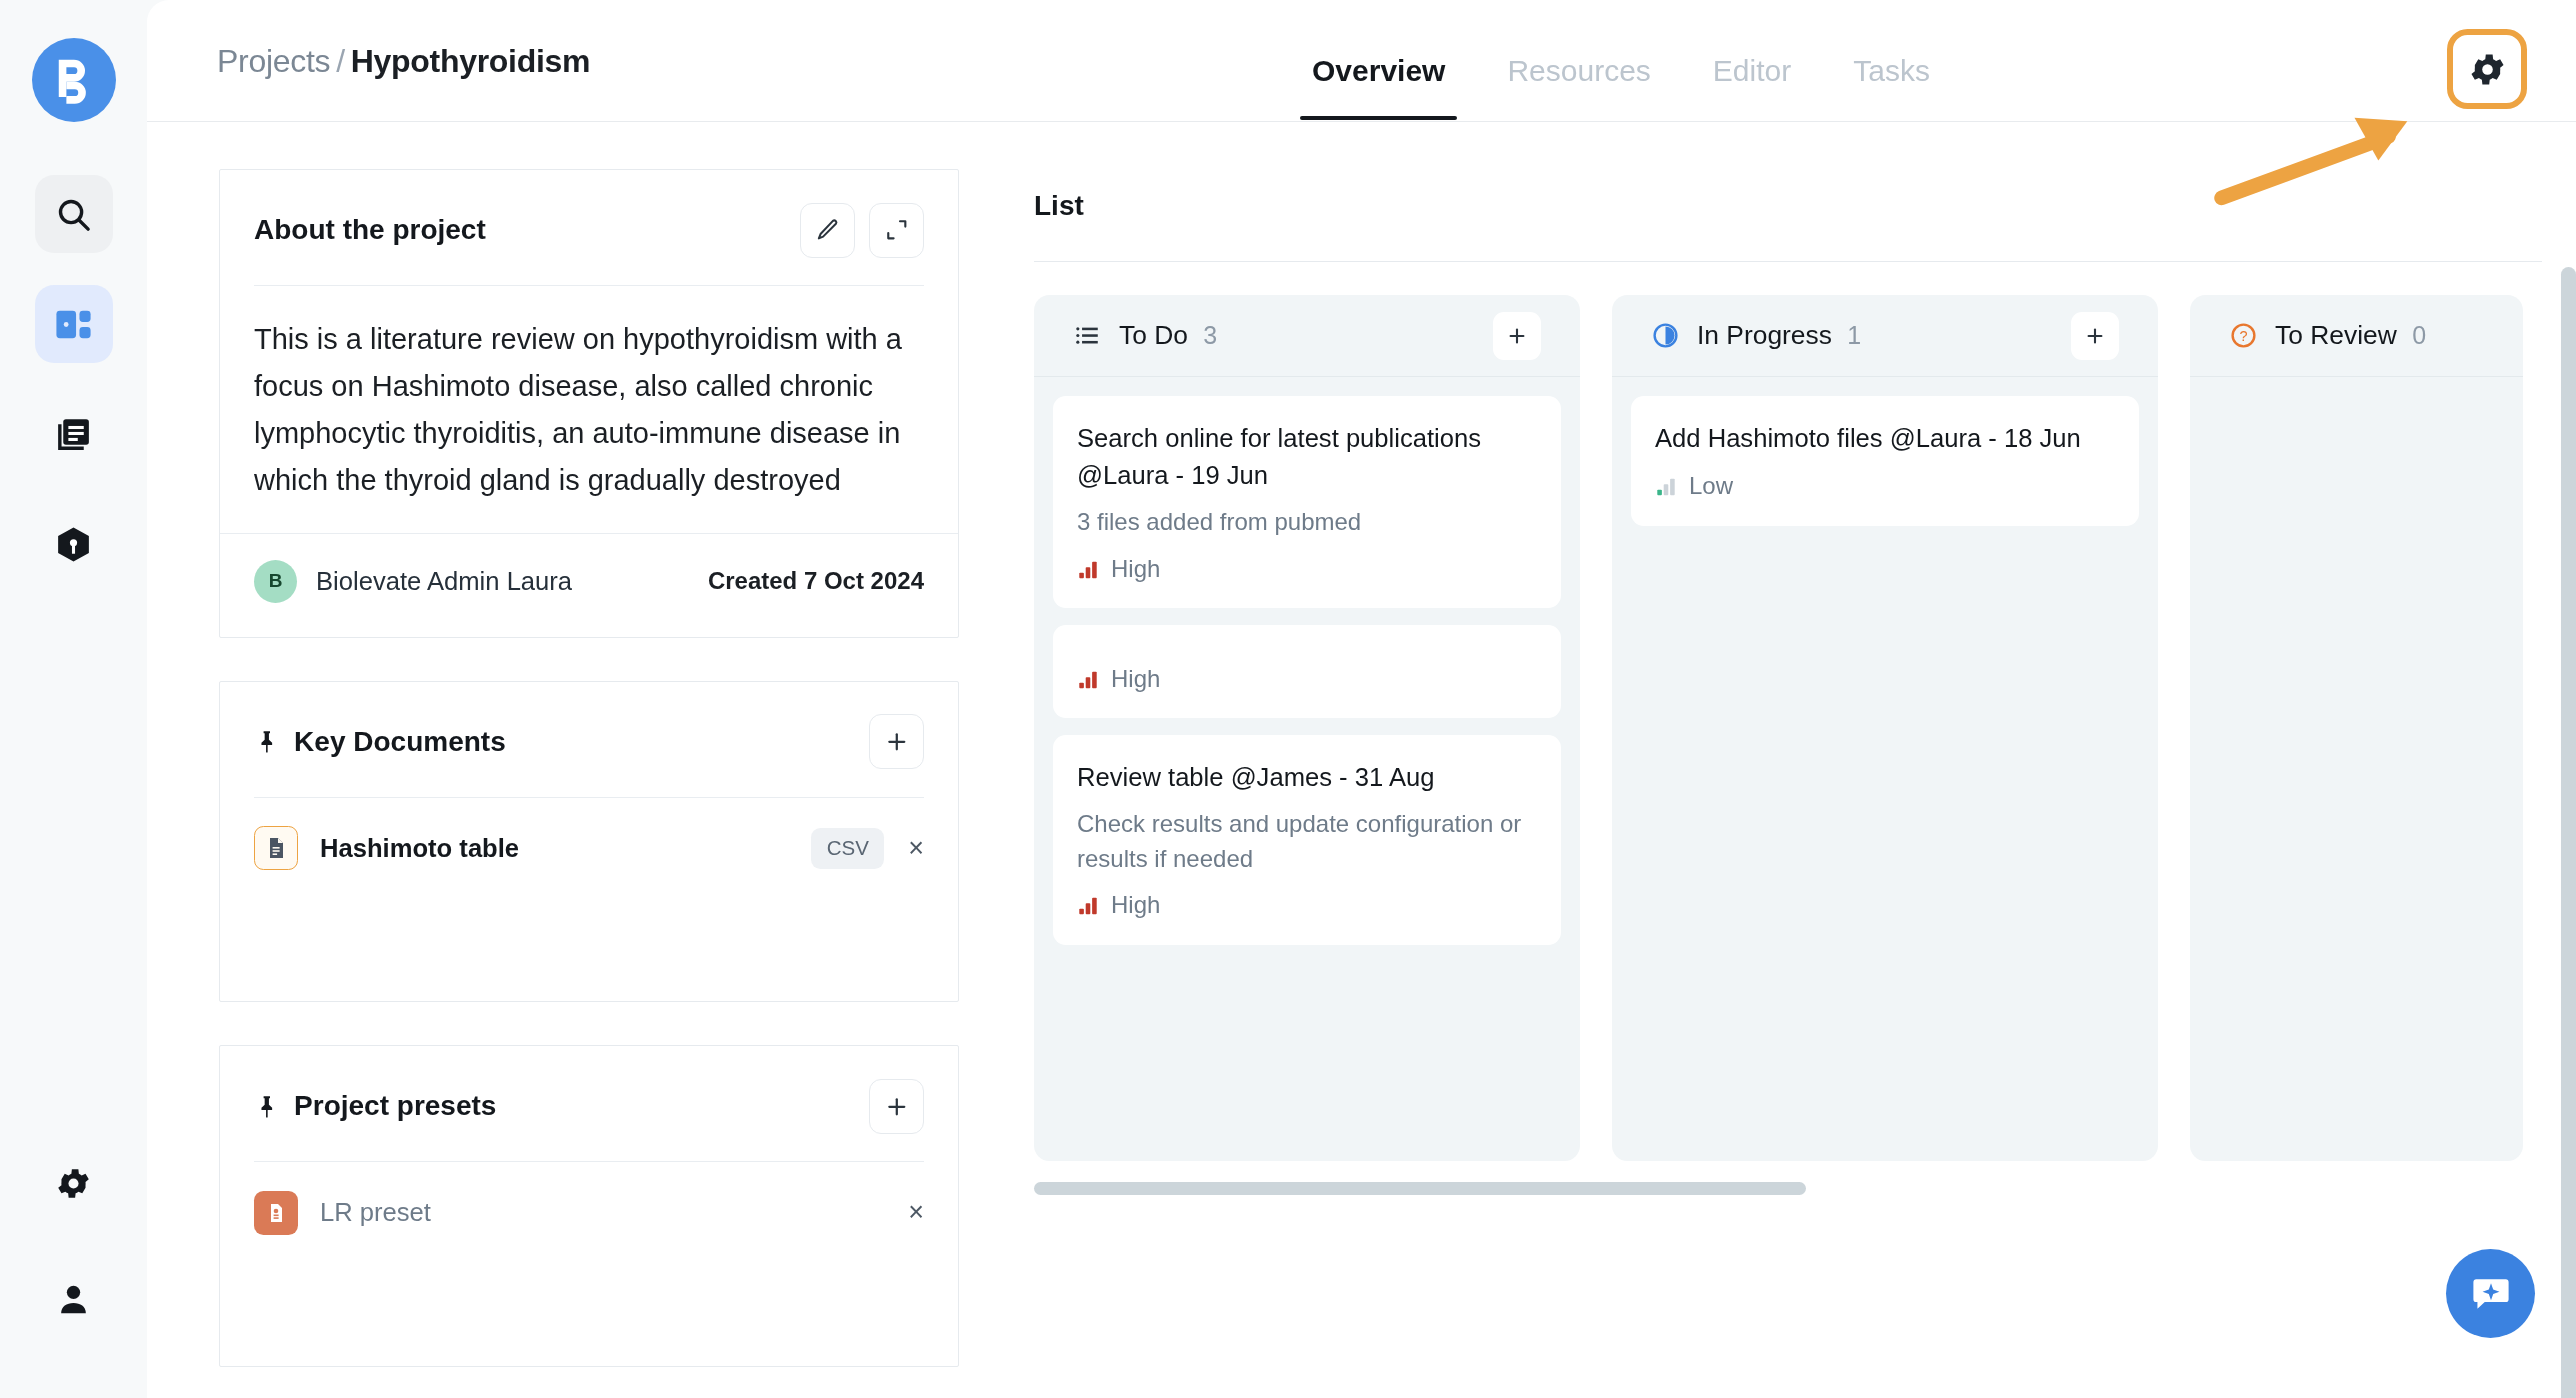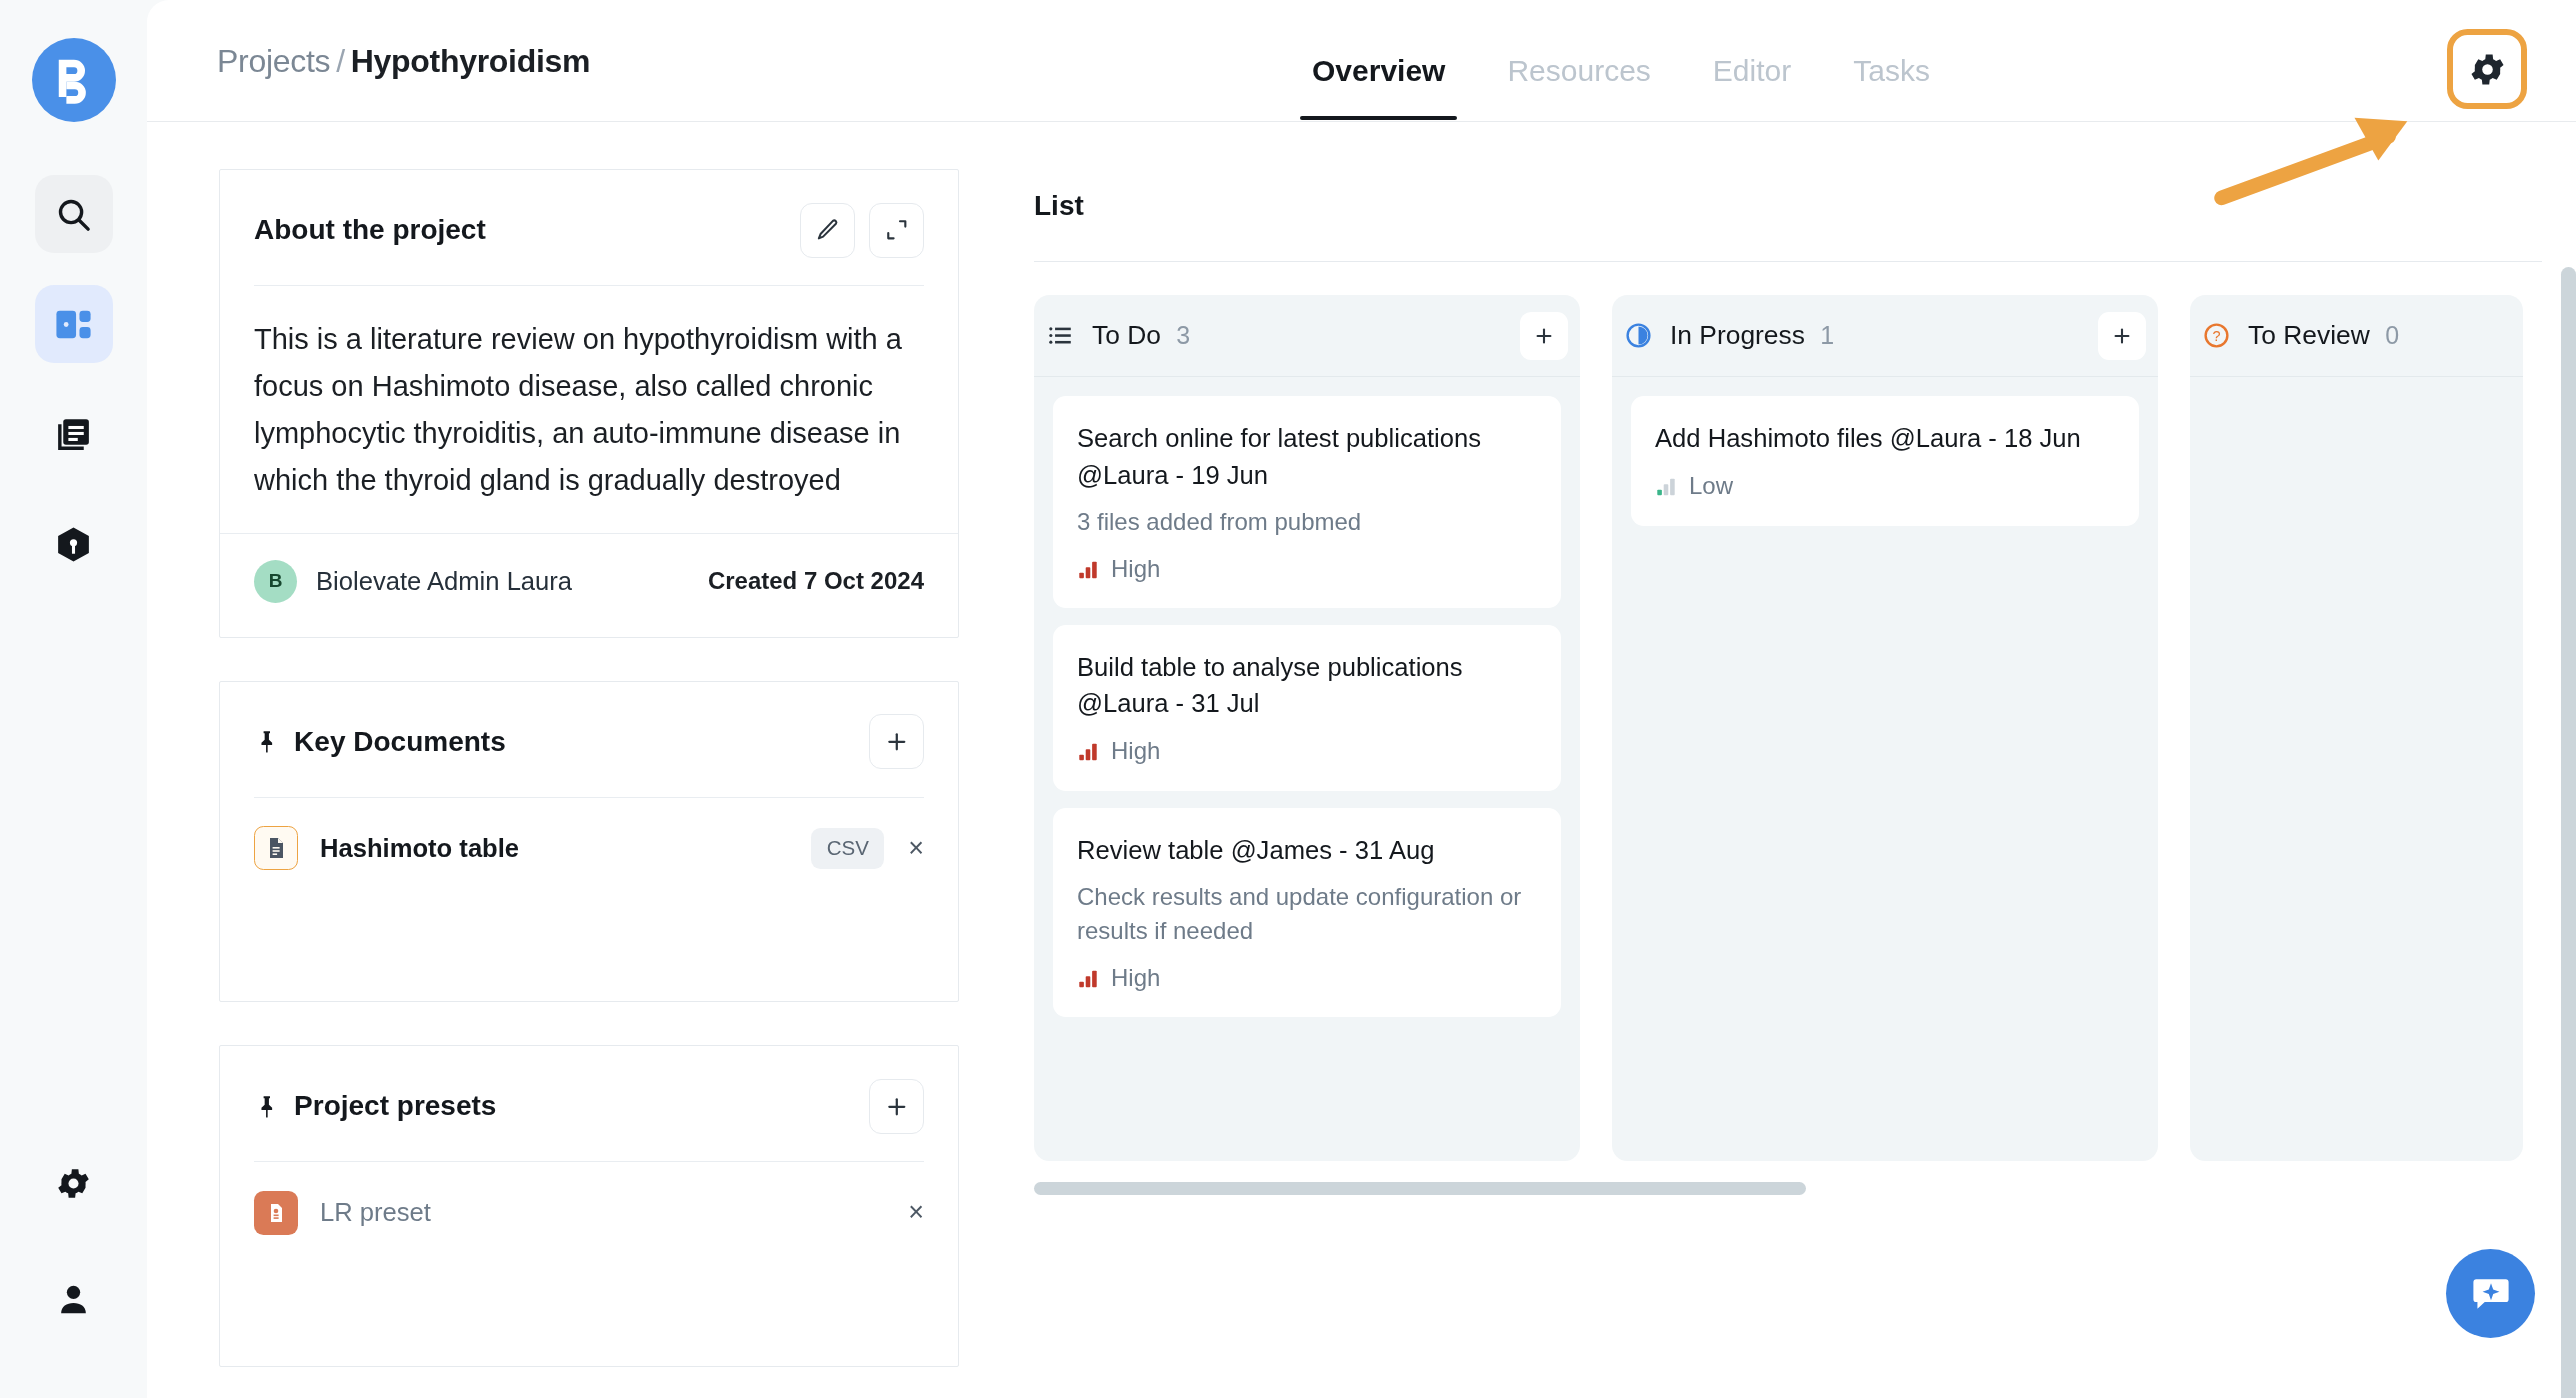--- a/index.html
+++ b/index.html
@@ -174,21 +174,21 @@
   .columns { display: flex; gap: 32px; margin-top: 34px; }
   .col {
     width: 546px; flex: 0 0 546px;
     background: #f1f5f7; border-radius: 15.4px;
     height: 866px; display: flex; flex-direction: column;
     overflow: hidden;
   }
   .col.clipped { width: 333px; flex: 0 0 333px; }
   .col-head {
     display: flex; align-items: center; height: 82px;
-    padding: 0 12px; border-bottom: 0.9px solid #e3e9ec;
+    padding: 0 39px; border-bottom: 0.9px solid #e3e9ec;
   }
   .col-name { font-size: 26.4px; color: #14181d; margin-left: 17px; }
   .col-count { font-size: 25px; color: #8d99a6; margin-left: 15.4px; }
   .col-add {
     margin-left: auto; width: 48px; height: 48px; border-radius: 11px;
     background: #ffffff; display: flex; align-items: center; justify-content: center;
     font-size: 29px; color: #2b343d; line-height: 1;
   }
   .col-body { padding: 19px; display: flex; flex-direction: column; gap: 17px; }
   .task {
@@ -438,21 +438,20 @@
                   <svg width="22" height="22" viewBox="0 0 24 24">
                     <rect x="2.5" y="16" width="5" height="6" rx="1" fill="#c0392b"></rect>
                     <rect x="9.5" y="10" width="5" height="12" rx="1" fill="#c0392b"></rect>
                     <rect x="16.5" y="4" width="5" height="18" rx="1" fill="#c0392b"></rect>
                   </svg>
                   <span class="prio-label">High</span>
                 </div>
               </div>
 
               <div class="task">
-                <div class="task-title">Build table to analyse publications @Laura - 31 Jul</div>
                 <div class="task-prio">
                   <svg width="22" height="22" viewBox="0 0 24 24">
                     <rect x="2.5" y="16" width="5" height="6" rx="1" fill="#c0392b"></rect>
                     <rect x="9.5" y="10" width="5" height="12" rx="1" fill="#c0392b"></rect>
                     <rect x="16.5" y="4" width="5" height="18" rx="1" fill="#c0392b"></rect>
                   </svg>
                   <span class="prio-label">High</span>
                 </div>
               </div>
 

